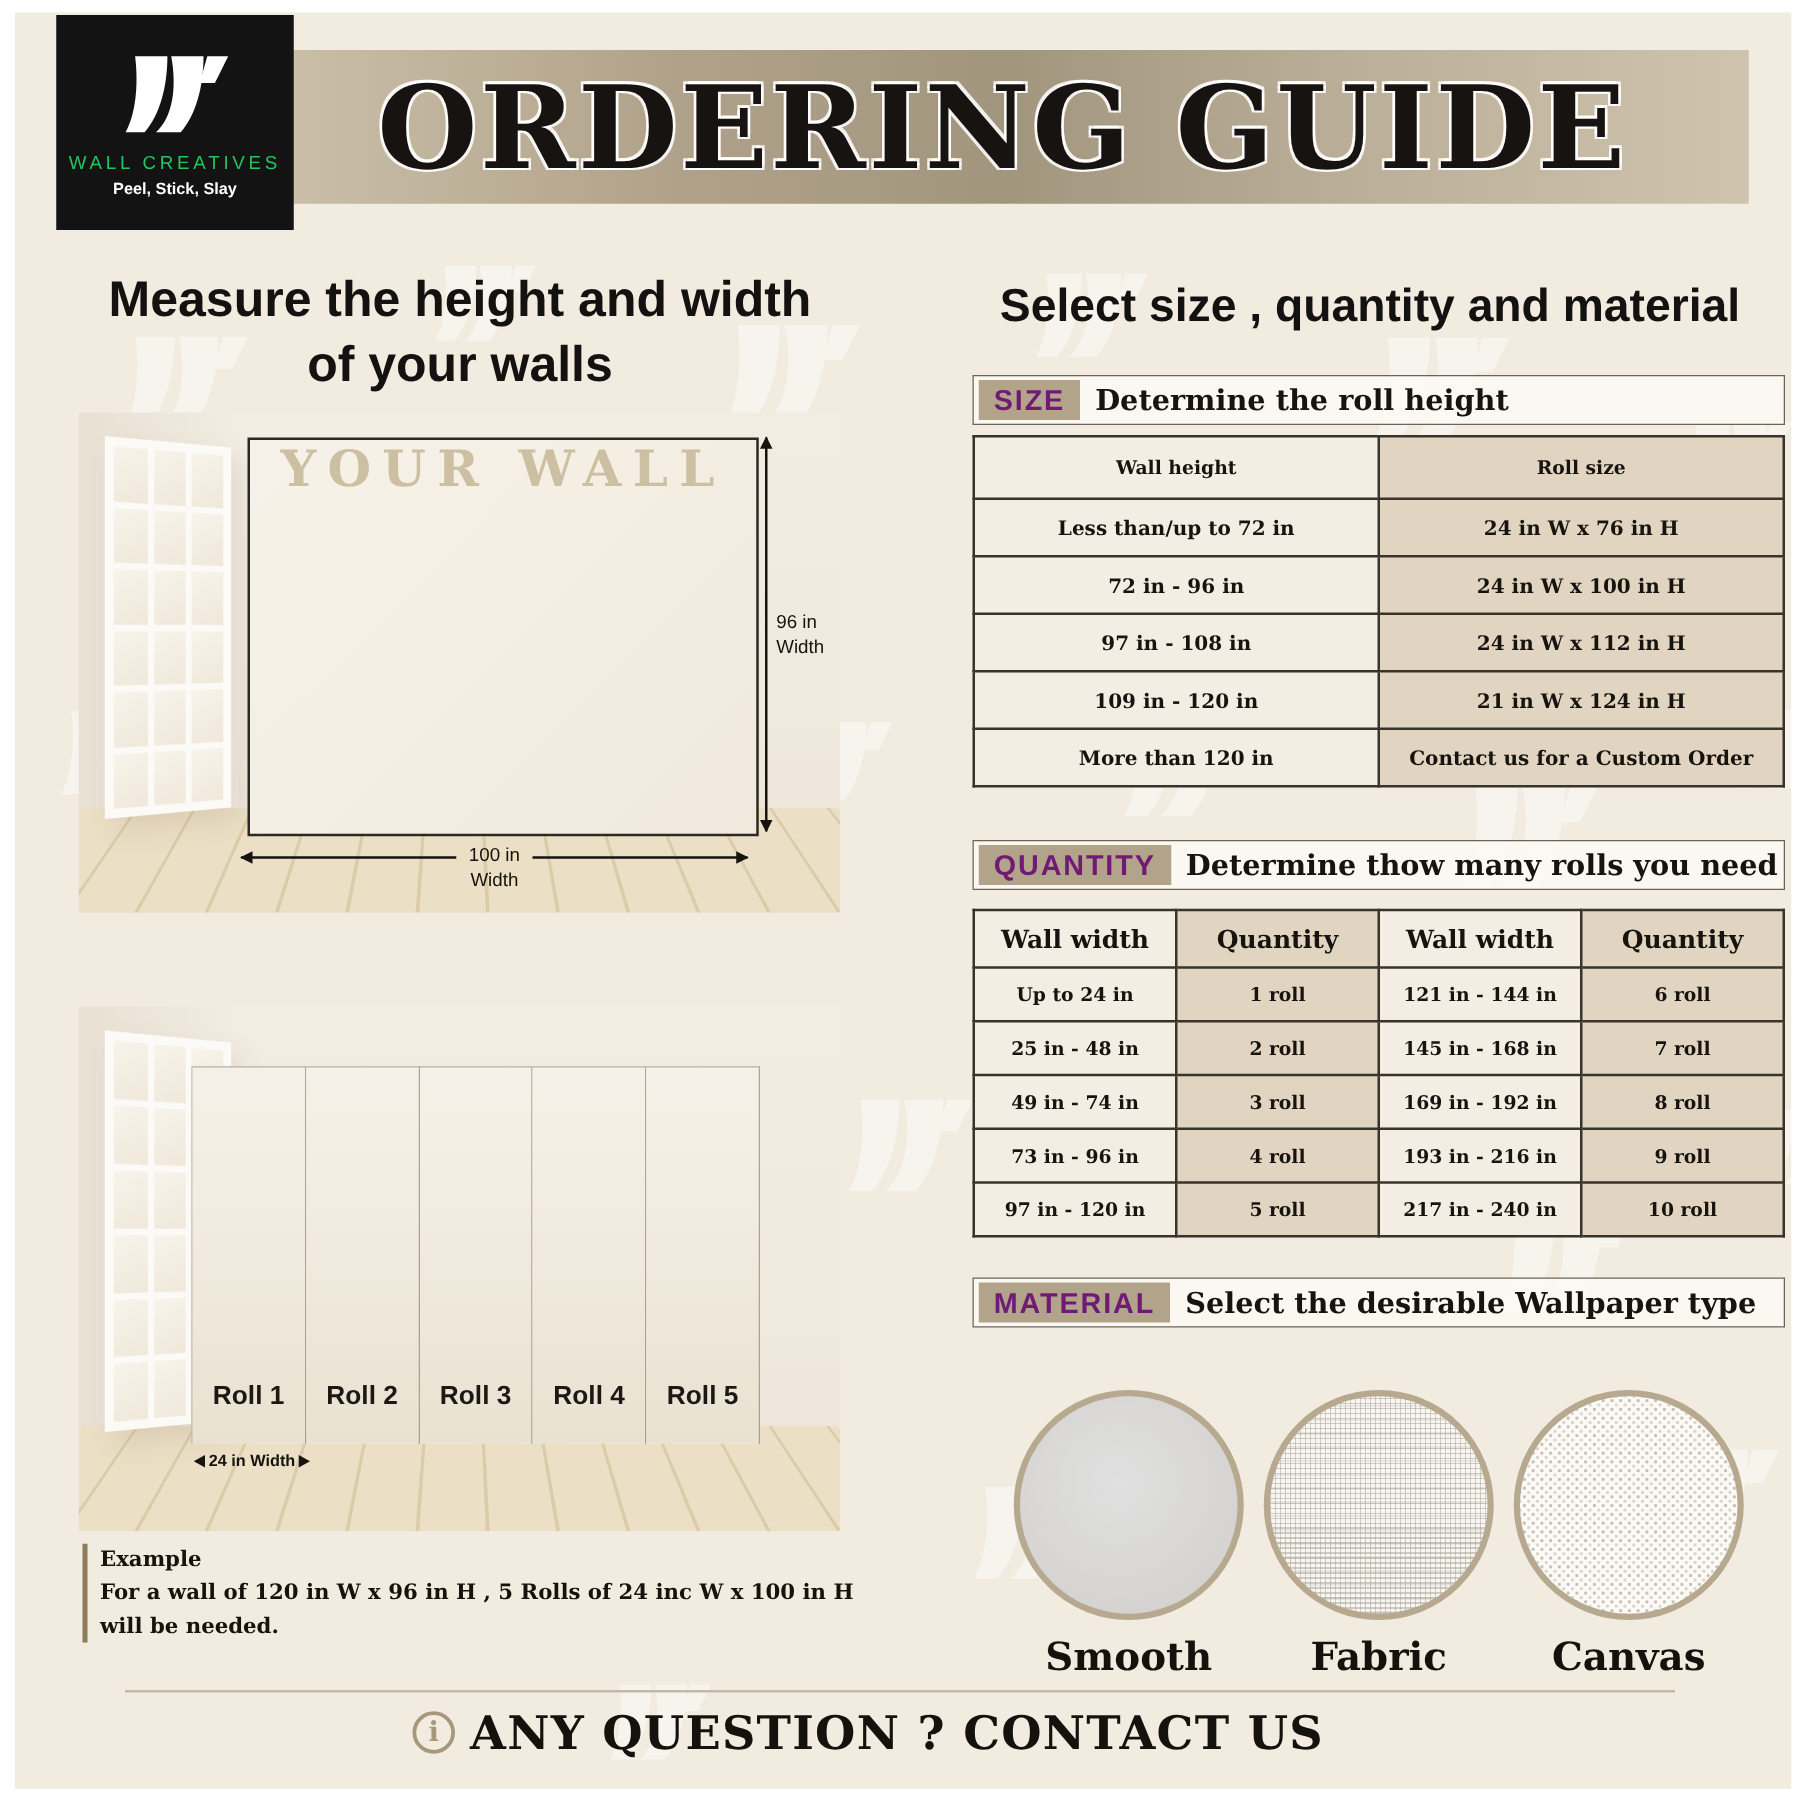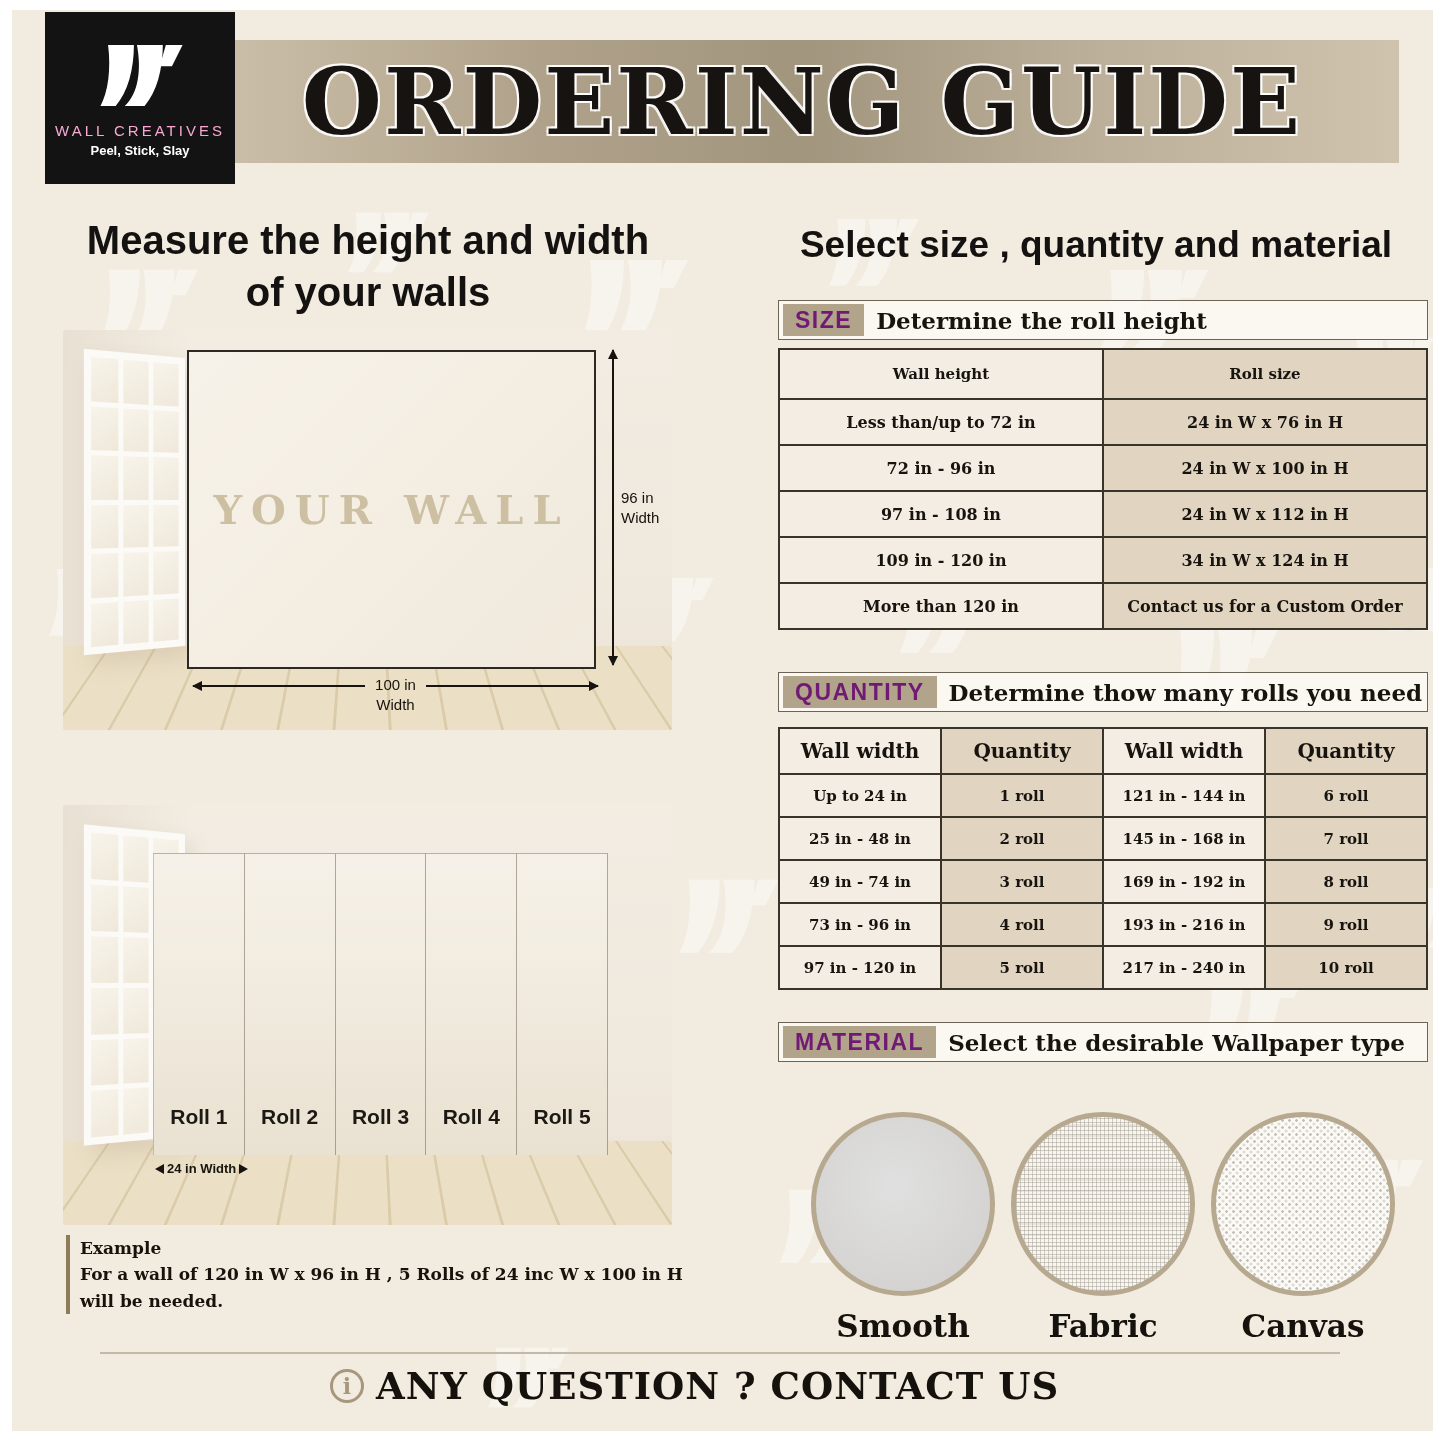--- a/index.html
+++ b/index.html
@@ -6,21 +6,21 @@
   #page{position:relative;width:1445px;height:1445px;background:#ffffff;overflow:hidden;
         font-family:"Liberation Sans","DejaVu Sans",sans-serif;color:#17130d;}
   #canvas{position:absolute;left:12px;top:10px;right:12px;bottom:14px;background:#f2ebe0;z-index:0;}
   .wm{position:absolute;fill:#ffffff;opacity:.42;}
   .layer{position:absolute;inset:0;z-index:1;}
 
   
   #logo{position:absolute;left:45px;top:12px;width:190px;height:172px;background:#131313;
         display:flex;flex-direction:column;align-items:center;justify-content:center;gap:7px;z-index:2;}
   #logo .mark{width:98px;height:76px;fill:#ffffff;}
-  #logo .bname{font-size:15px;letter-spacing:3px;color:#f9a8d4;font-weight:400;}
+  #logo .bname{font-size:15px;letter-spacing:3px;color:#22c55e;font-weight:400;}
   #logo .btag{font-size:13px;font-weight:700;color:#fff;margin-top:-3px;}
   #band{position:absolute;left:205px;top:40px;width:1194px;height:123px;
         background:linear-gradient(90deg,#cdc0aa 0%,#b0a28a 28%,#a2957e 50%,#bbaf99 74%,#cfc3ad 100%);
         display:flex;align-items:center;justify-content:center;}
   #band .ttl{font-family:"DejaVu Serif",serif;font-weight:900;font-size:92px;letter-spacing:2px;color:#171310;
         text-shadow:-2px -2px 0 rgba(255,255,255,.85),2px -2px 0 rgba(255,255,255,.85),
                     -2px 2px 0 rgba(255,255,255,.85),2px 2px 0 rgba(255,255,255,.85);}
 
   
   #left-heading{position:absolute;left:43px;top:214px;width:650px;text-align:center;
@@ -35,22 +35,22 @@
   #room2{top:805px;height:420px;}
   .lwall{position:absolute;left:0;top:0;width:21%;height:80%;background:linear-gradient(90deg,#e8e0d2,#f2ece2);}
   .floor{position:absolute;left:-70px;right:-70px;bottom:-6px;height:150px;
         background:repeating-linear-gradient(90deg,#ebdfc5 0 54px,#dbcba9 54px 57px);
         transform:perspective(420px) rotateX(42deg);transform-origin:50% 100%;}
   .window{position:absolute;left:3%;top:7%;width:17%;height:72%;background:#fbfaf6;padding:7px;box-sizing:border-box;
         display:grid;grid-template-columns:repeat(3,1fr);grid-template-rows:repeat(6,1fr);gap:5px;
         transform:perspective(700px) rotateY(24deg);transform-origin:100% 50%;
         box-shadow:8px 10px 20px rgba(120,100,70,.14);}
   .window i{background:linear-gradient(150deg,#f8f4eb,#efe8da);}
-  #room1 .bwall{position:absolute;left:124px;top:20px;width:405px;height:315px;border:2px solid #2c2823;
-        background:linear-gradient(135deg,#f7f2e9,#f0e9dc);display:flex;align-items:center;justify-content:center;z-index:2;}
+  #room1 .bwall{position:absolute;left:135px;top:20px;width:405px;height:315px;border:2px solid #2c2823;
+        background:linear-gradient(135deg,#f7f2e9,#f0e9dc);display:flex;align-items:flex-start;justify-content:center;z-index:2;}
   .your-wall{font-family:"DejaVu Serif",serif;font-weight:700;font-size:40px;letter-spacing:9px;color:#cdbfa2;}
   .vm{position:absolute;left:549px;top:20px;height:315px;width:2px;background:#17140f;z-index:3;}
   .vm .a-up{position:absolute;top:-1px;left:-4px;width:0;height:0;border-left:5px solid transparent;border-right:5px solid transparent;border-bottom:10px solid #17140f;}
   .vm .a-dn{position:absolute;bottom:-1px;left:-4px;width:0;height:0;border-left:5px solid transparent;border-right:5px solid transparent;border-top:10px solid #17140f;}
   .vlabel{position:absolute;left:558px;top:158px;font-size:15px;line-height:1.3;color:#17130d;z-index:3;}
   .hmeas{position:absolute;left:130px;top:345px;width:405px;display:flex;align-items:flex-start;z-index:3;}
   .hseg{flex:1;height:2px;background:#17140f;margin-top:10px;position:relative;}
   .hseg.l::before{content:"";position:absolute;left:-1px;top:-4px;border-top:5px solid transparent;border-bottom:5px solid transparent;border-right:10px solid #17140f;}
   .hseg.r::after{content:"";position:absolute;right:-1px;top:-4px;border-top:5px solid transparent;border-bottom:5px solid transparent;border-left:10px solid #17140f;}
   .hlabel{padding:0 10px;text-align:center;font-size:15px;line-height:1.3;color:#17130d;}
@@ -325,21 +325,21 @@
     <tr>
       <td class="cream">72 in - 96 in</td>
       <td class="tan">24 in W x 100 in H</td>
     </tr>
     <tr>
       <td class="cream">97 in - 108 in</td>
       <td class="tan">24 in W x 112  in H</td>
     </tr>
     <tr>
       <td class="cream">109 in - 120 in</td>
-      <td class="tan">34 in W x 124 in H</td>
+      <td class="tan">21 in W x 124 in H</td>
     </tr>
     <tr>
       <td class="cream">More than 120 in</td>
       <td class="tan">Contact us for a Custom Order</td>
     </tr>
   </tbody>
     </table>
 
   <div class="sec-bar" style="top:672px">
     <div class="sec-badge">QUANTITY</div>

